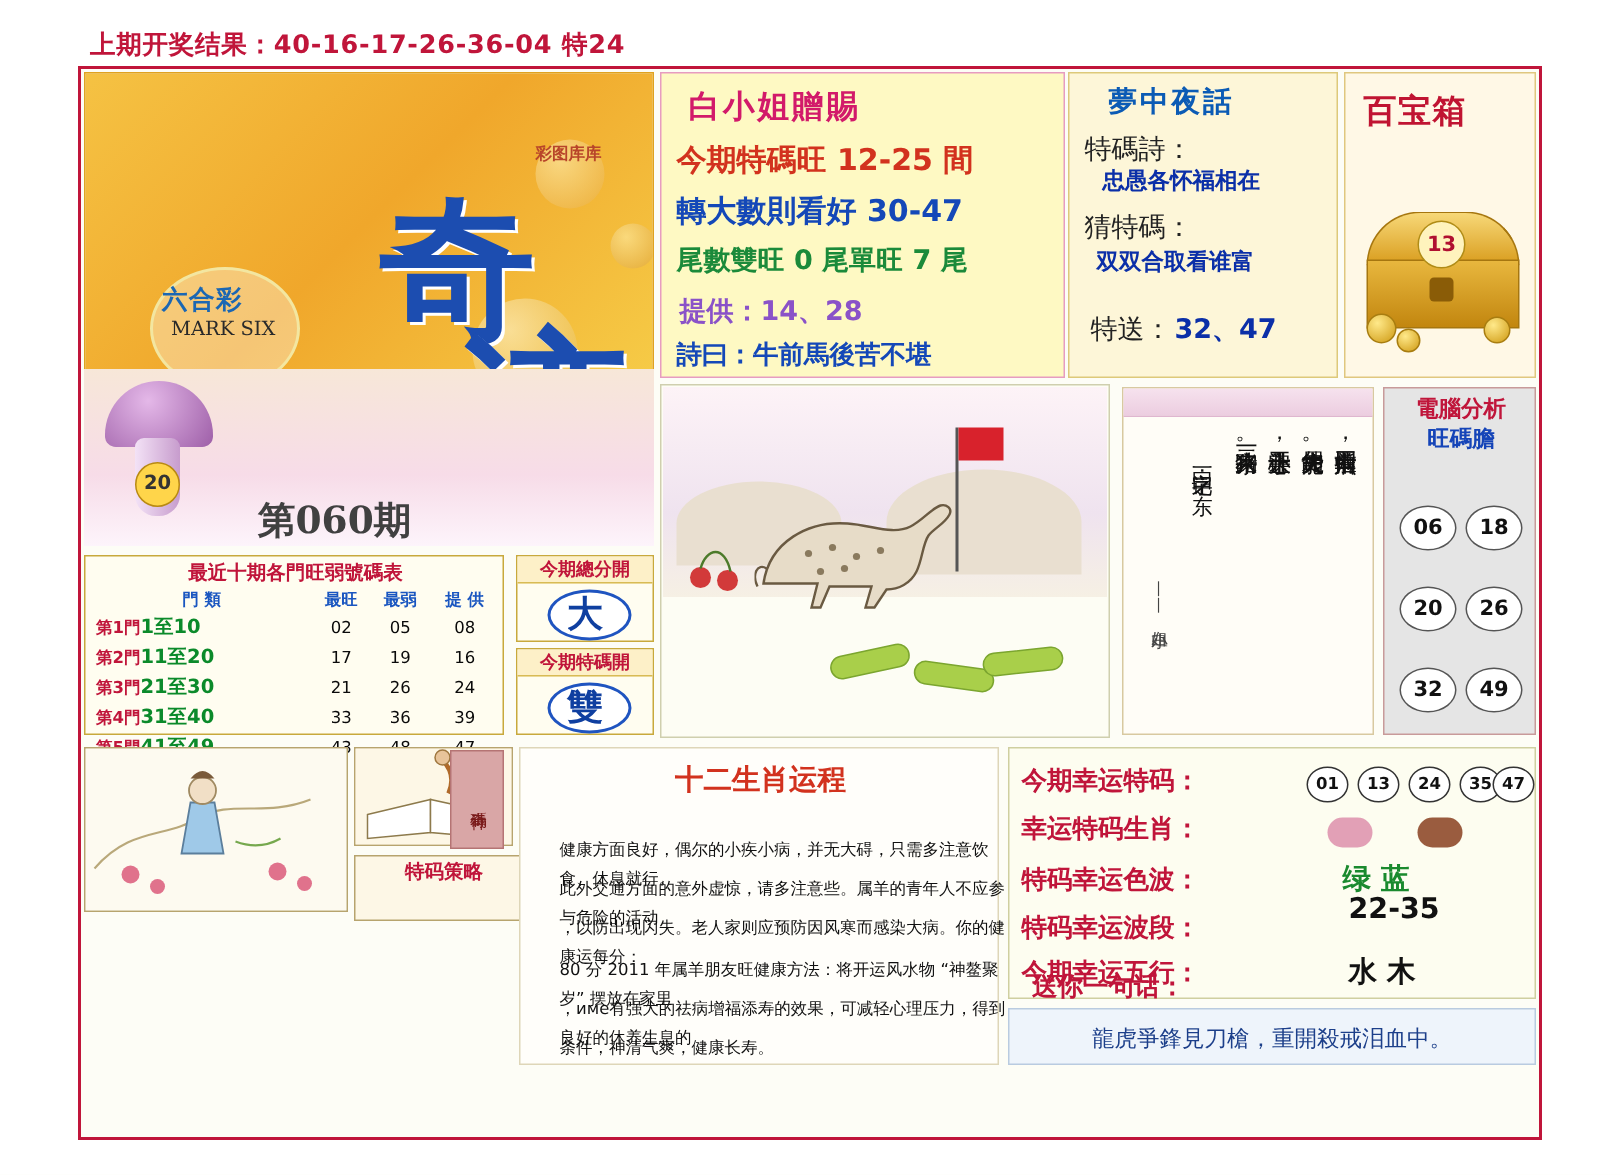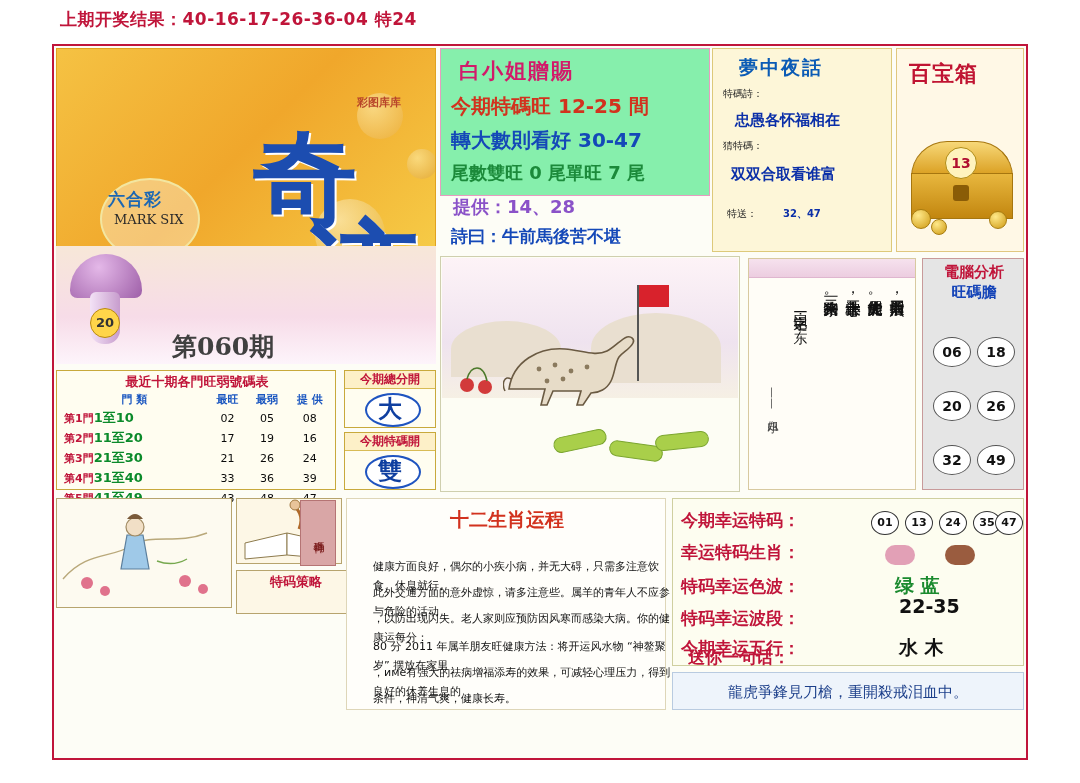--- a/index.html
+++ b/index.html
@@ -6,21 +6,21 @@
   body{
     width:1080px;height:783px;
     background:#fff;
     font-family:"DejaVu Sans","Liberation Sans",sans-serif;
     overflow:hidden;
     position:relative;
   }
   .page{position:absolute;left:0;top:0;width:1080px;height:783px;background:#ffffff;}
 
   
-  .topbar{position:absolute;left:60px;top:8px;width:1000px;height:24px;color:#c0153a;
+  .topbar{position:absolute;left:60px;top:18px;width:1000px;height:24px;color:#c0153a;
     font-size:17px;font-weight:bold;letter-spacing:.5px;white-space:nowrap;}
 
   
   .frame{position:absolute;left:52px;top:44px;width:976px;height:716px;
     border:2px solid #c0153a;background:#fdfdf6;box-sizing:border-box;}
 
   
   .logo{position:absolute;left:56px;top:48px;width:380px;height:262px;
     background:linear-gradient(135deg,#f5c243 0%,#f0a72b 45%,#f7d24c 100%);
     border:1px solid #e0a21f;box-sizing:border-box;overflow:hidden;}
@@ -47,34 +47,34 @@
   .mush-cap{position:absolute;left:8px;top:4px;width:72px;height:44px;border-radius:40px 40px 8px 8px;
     background:radial-gradient(circle at 40% 30%,#e4b8e8,#9e5fa8);}
   .mush-stem{position:absolute;left:28px;top:42px;width:30px;height:52px;border-radius:6px 6px 14px 14px;
     background:linear-gradient(90deg,#f3e2f6,#c79ccd);}
   .mush-num{position:absolute;left:28px;top:58px;width:28px;height:28px;border-radius:50%;
     background:#ffd54a;border:1px solid #b98a12;color:#333;font-size:13px;text-align:center;line-height:28px;font-weight:bold;}
   .issue{position:absolute;left:172px;top:330px;font-size:25px;color:#404040;font-weight:bold;
     font-family:"DejaVu Serif","Liberation Serif",serif;}
 
   
-  .pinkbox{position:absolute;left:440px;top:48px;width:270px;height:148px;
-    background:#86efac;border:1px solid #e79cc0;box-sizing:border-box;}
+  .pinkbox{position:absolute;left:440px;top:48px;width:270px;height:204px;
+    background:#fef9c3;border:1px solid #e79cc0;box-sizing:border-box;}
   .pinkbox .ttl{position:absolute;left:18px;top:8px;font-size:21px;color:#d21a6a;font-weight:bold;letter-spacing:2px;}
   .pinkbox .l1{position:absolute;left:10px;top:44px;font-size:20px;color:#d2321e;font-weight:bold;}
   .pinkbox .l2{position:absolute;left:10px;top:78px;font-size:20px;color:#1448b8;font-weight:bold;}
   .pinkbox .l3{position:absolute;left:10px;top:112px;font-size:18px;color:#1b8a3a;font-weight:bold;}
   .pinkbox .l4{position:absolute;left:12px;top:146px;font-size:18px;color:#8a52c8;font-weight:bold;}
   .pinkbox .l5{position:absolute;left:10px;top:176px;font-size:17px;color:#1448b8;font-weight:bold;}
 
   
   .yellowbox{position:absolute;left:712px;top:48px;width:180px;height:204px;
     background:#fdf6d8;border:1px solid #ddc97a;box-sizing:border-box;}
   .yellowbox .ttl{position:absolute;left:26px;top:6px;font-size:19px;color:#0b5bb5;font-weight:bold;letter-spacing:2px;}
-  .yellowbox .r{position:absolute;font-size:10px;color:#222;}
+  .yellowbox .r{position:absolute;font-size:18px;color:#222;}
   .yellowbox .hl{color:#0b2fa8;font-weight:bold;}
 
   
   .treasure{position:absolute;left:896px;top:48px;width:128px;height:204px;
     background:#fff8e6;border:1px solid #e0c77f;box-sizing:border-box;}
   .treasure .ttl{position:absolute;left:12px;top:10px;font-size:22px;color:#c01432;font-weight:bold;letter-spacing:1px;}
   .chest{position:absolute;left:14px;top:92px;width:100px;height:78px;}
   .chest .lid{position:absolute;left:0;top:0;width:100px;height:34px;border-radius:50px 50px 0 0;
     background:linear-gradient(180deg,#f7d878,#d99d1e);border:1px solid #a6760f;}
   .chest .body{position:absolute;left:0;top:32px;width:100px;height:44px;

